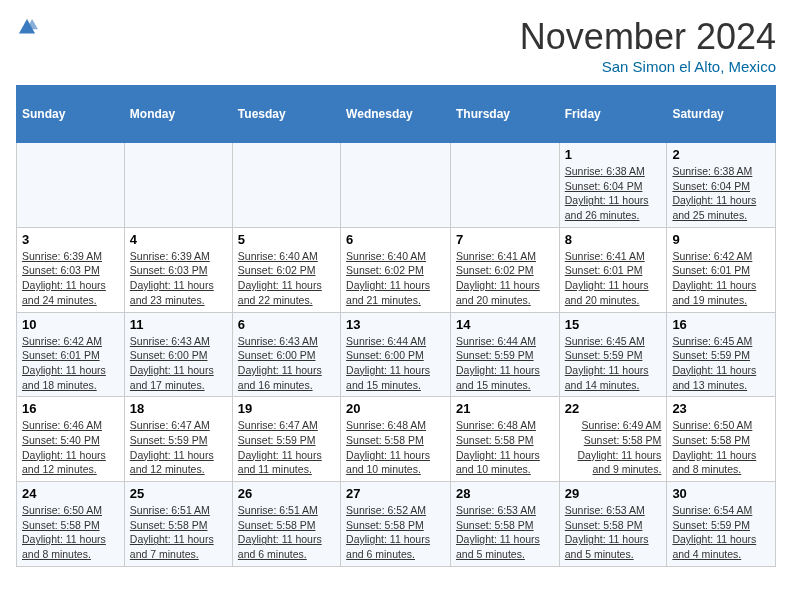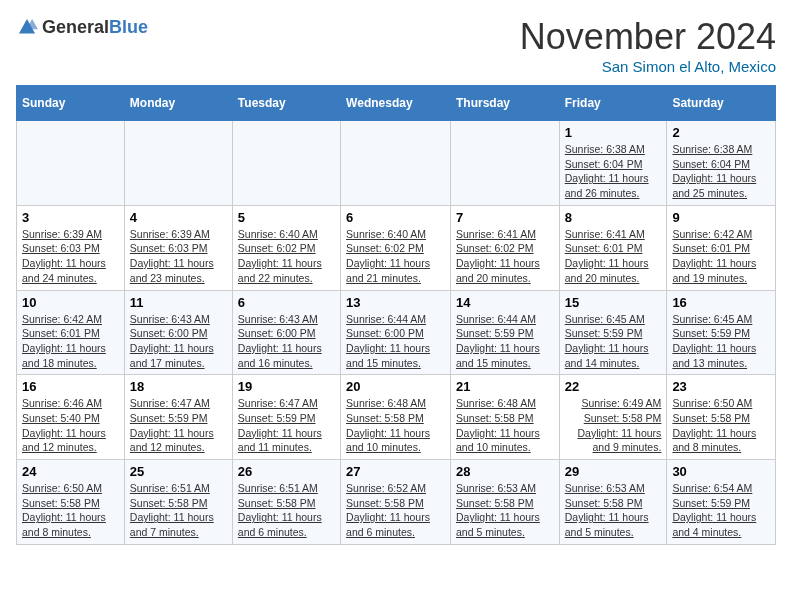--- a/index.html
+++ b/index.html
@@ -40,21 +40,21 @@
     }
     table {
       width: 100%;
       border-collapse: collapse;
       font-size: 11px;
     }
     thead tr th {
       background-color: #3a7abf;
       color: #fff;
       text-align: left;
-      padding: 10px 5px;
+      padding: 21px 5px;
       font-size: 12px;
       font-weight: bold;
       border: 1px solid #3a7abf;
     }
     tbody tr td {
       border: 1px solid #ccc;
       vertical-align: top;
       padding: 4px 5px;
       width: 113px;
       min-height: 80px;
@@ -84,25 +84,20 @@
   </style>
 </head>
 <body>
 
 <div class="header">
   <div class="logo">
     <svg class="logo-icon" viewBox="0 0 30 30">
       <polygon points="15,4 26,24 4,24" fill="#3a7abf"></polygon>
       <polygon points="22,4 30,18 14,18" fill="#3a7abf" opacity="0.6"></polygon>
     </svg>
-    <div>
-      <div>
-        <span style="font-size:18px;font-weight:bold;color:#333;">General</span><span style="font-size:18px;font-weight:bold;color:#3a7abf;">Blue</span>
-      </div>
-    </div>
   </div>
   <div class="title-block">
     <div class="month-title">November 2024</div>
     <div class="location-title">San Simon el Alto, Mexico</div>
   </div>
 </div>
 
 <table>
   <thead>
     <tr>

